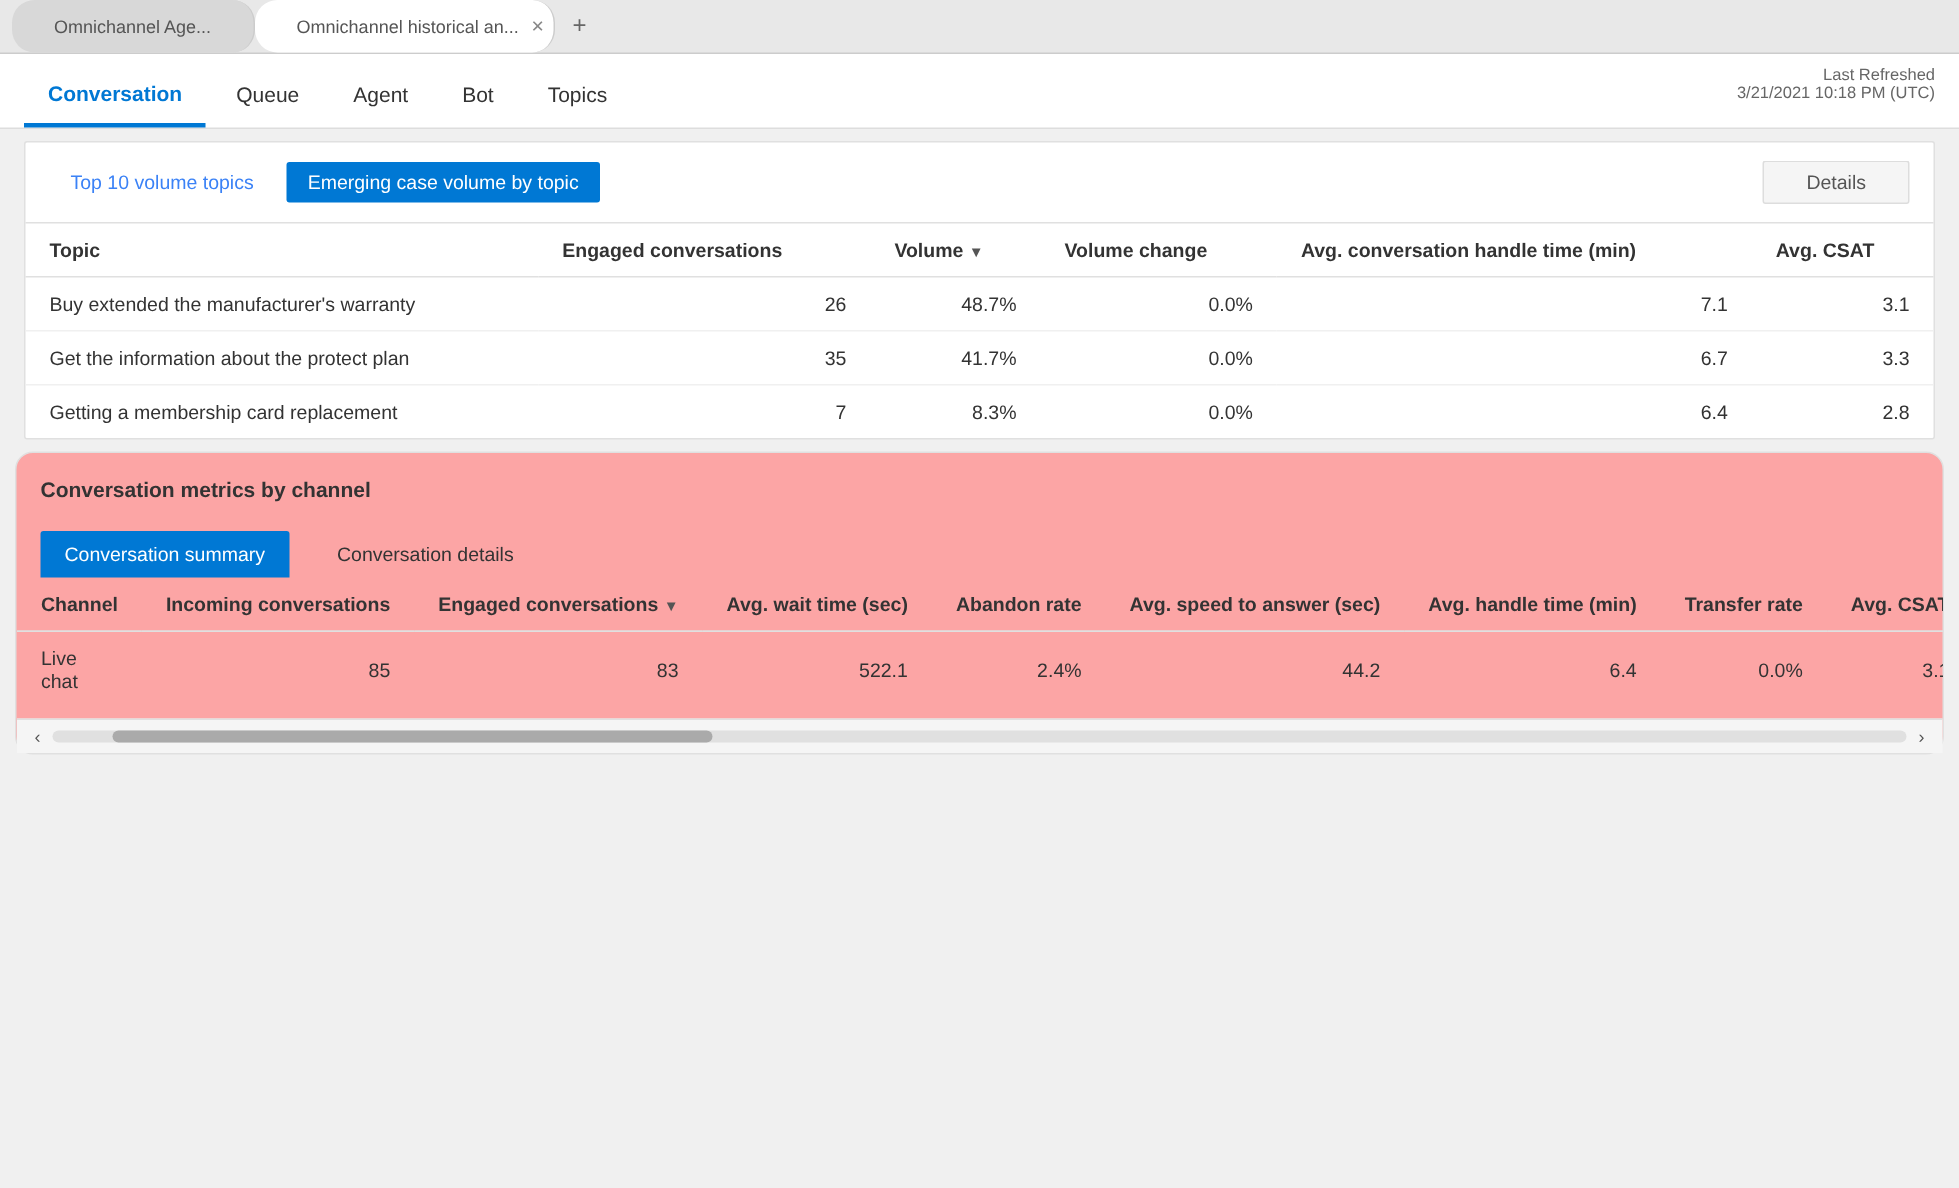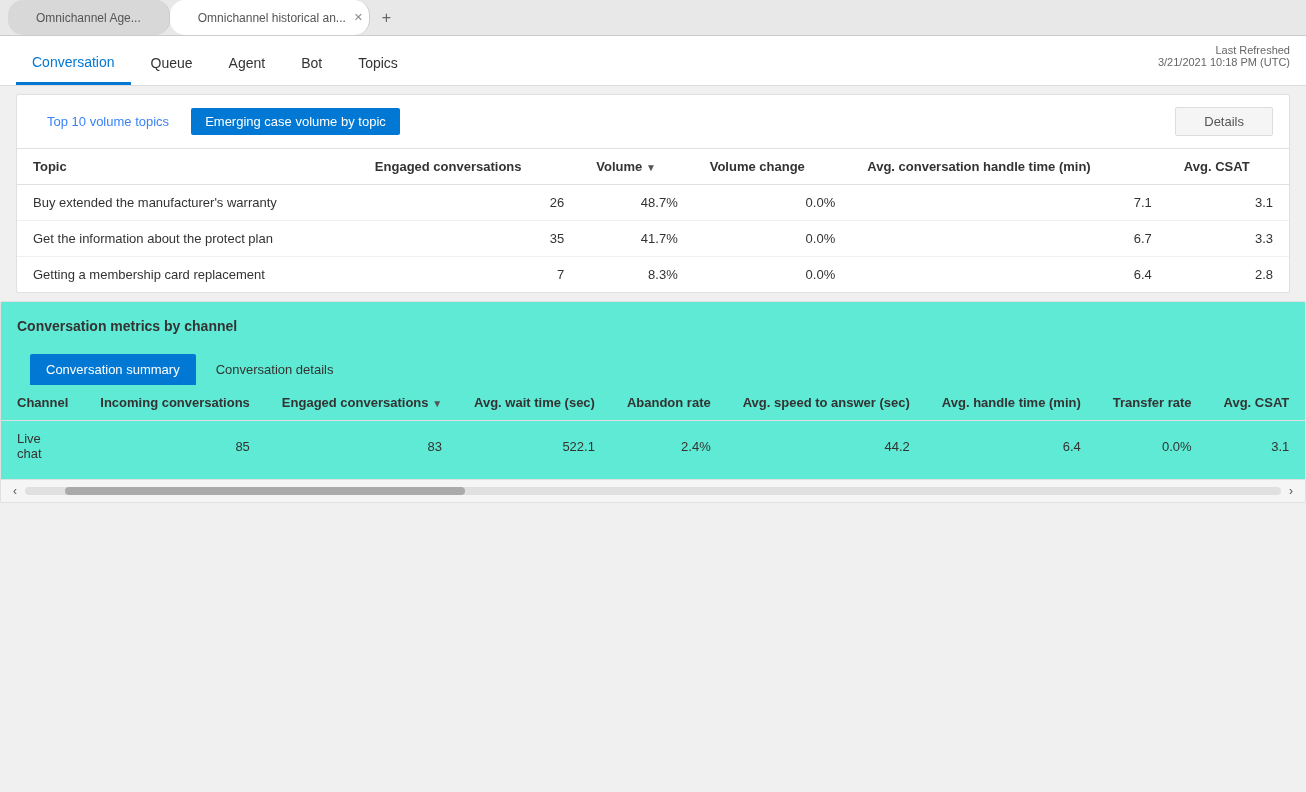--- a/index.html
+++ b/index.html
@@ -64,21 +64,21 @@
       padding: 12px 16px;
       font-size: 14px;
       color: #333;
       cursor: pointer;
       border-bottom: 2px solid transparent;
       margin-right: 4px;
     }
     .nav-tab.active {
       color: #0078d4;
       border-bottom: 3px solid #0078d4;
-      font-weight: 400;
+      font-weight: 700;
     }
     .last-refreshed {
       position: absolute;
       right: 16px;
       top: 8px;
       font-size: 11px;
       color: #666;
       text-align: right;
     }
 
@@ -167,31 +167,31 @@
     
     .section-label {
       font-size: 14px;
       font-weight: 600;
       padding: 16px 16px 12px;
       color: #333;
     }
 
     
     .bottom-section {
-      background: #5eead4;
-      margin: 8px 0;
+      background: #fca5a5;
+      margin: 8px 10px;
       border: 1px solid #e0e0e0;
-      border-radius: 2px;
+      border-radius: 12px;
     }
 
     .sub-tabs-row {
       display: flex;
       align-items: center;
-      padding: 8px 29px 0;
-      gap: 4px;
+      padding: 8px 16px 0;
+      gap: 16px;
     }
     .sub-tab-btn {
       padding: 8px 16px;
       font-size: 13px;
       cursor: pointer;
       border: none;
       border-radius: 2px 2px 0 0;
     }
     .sub-tab-btn.active-btn {
       background: #0078d4;

